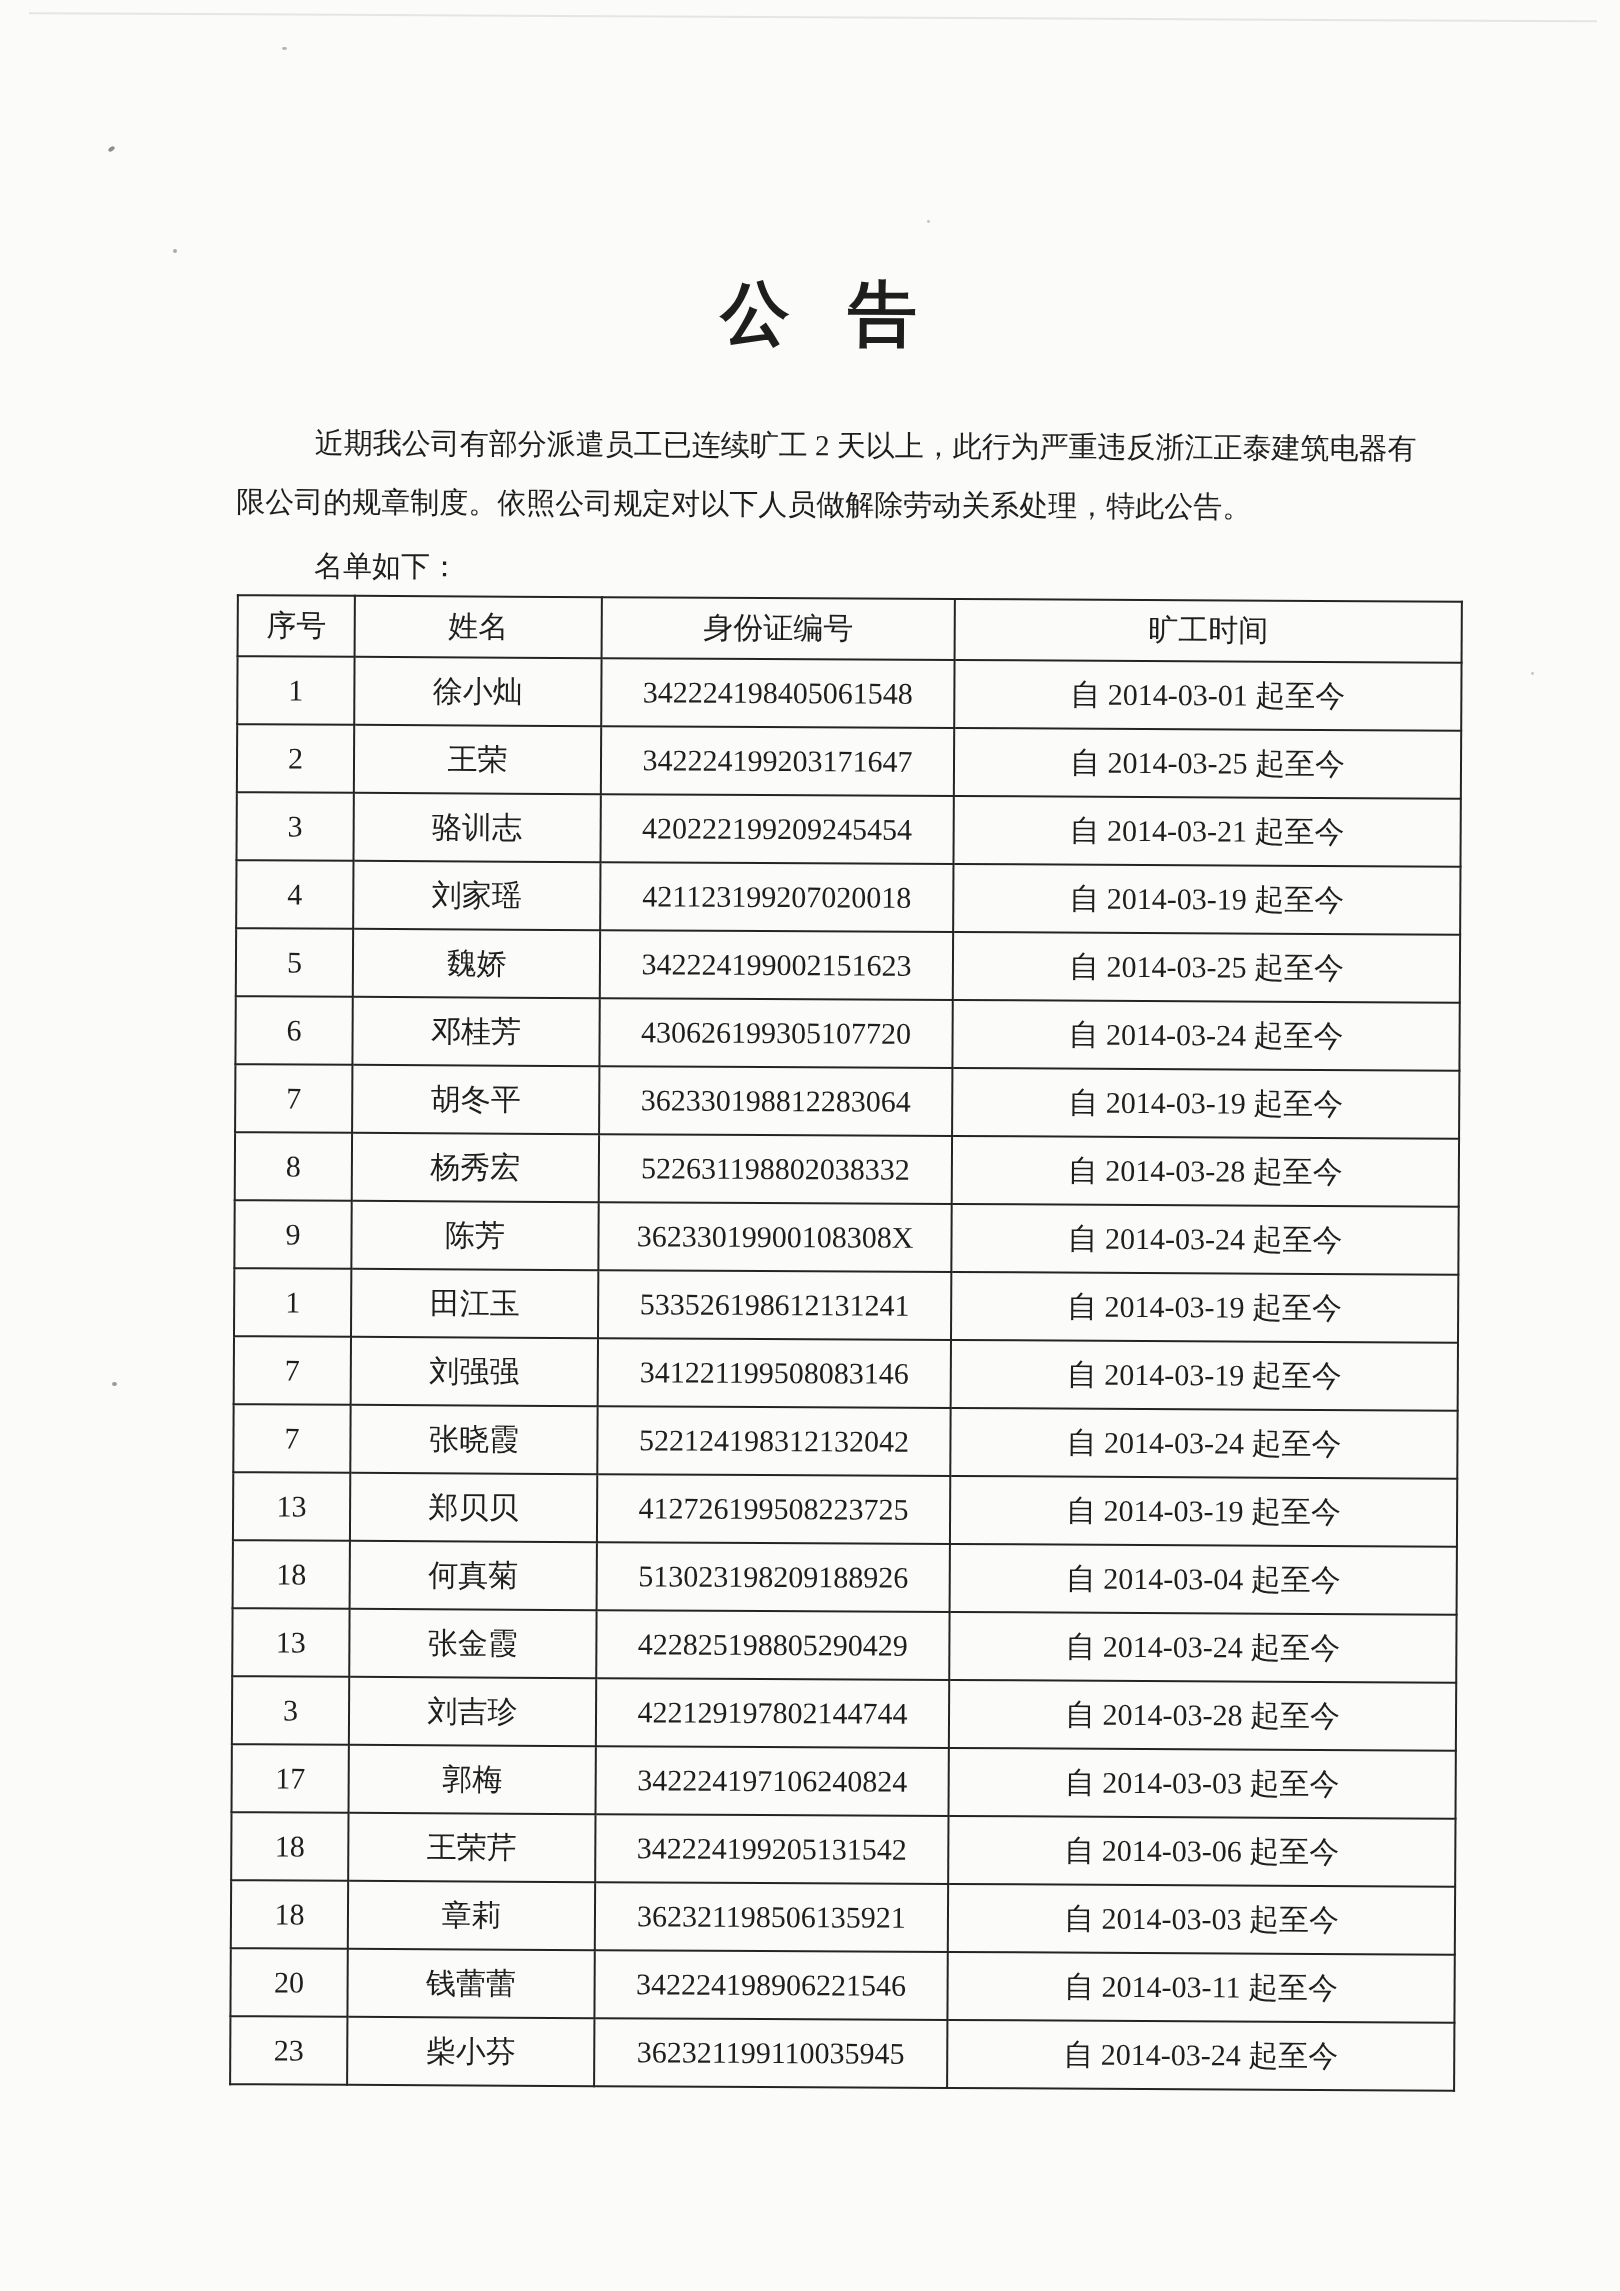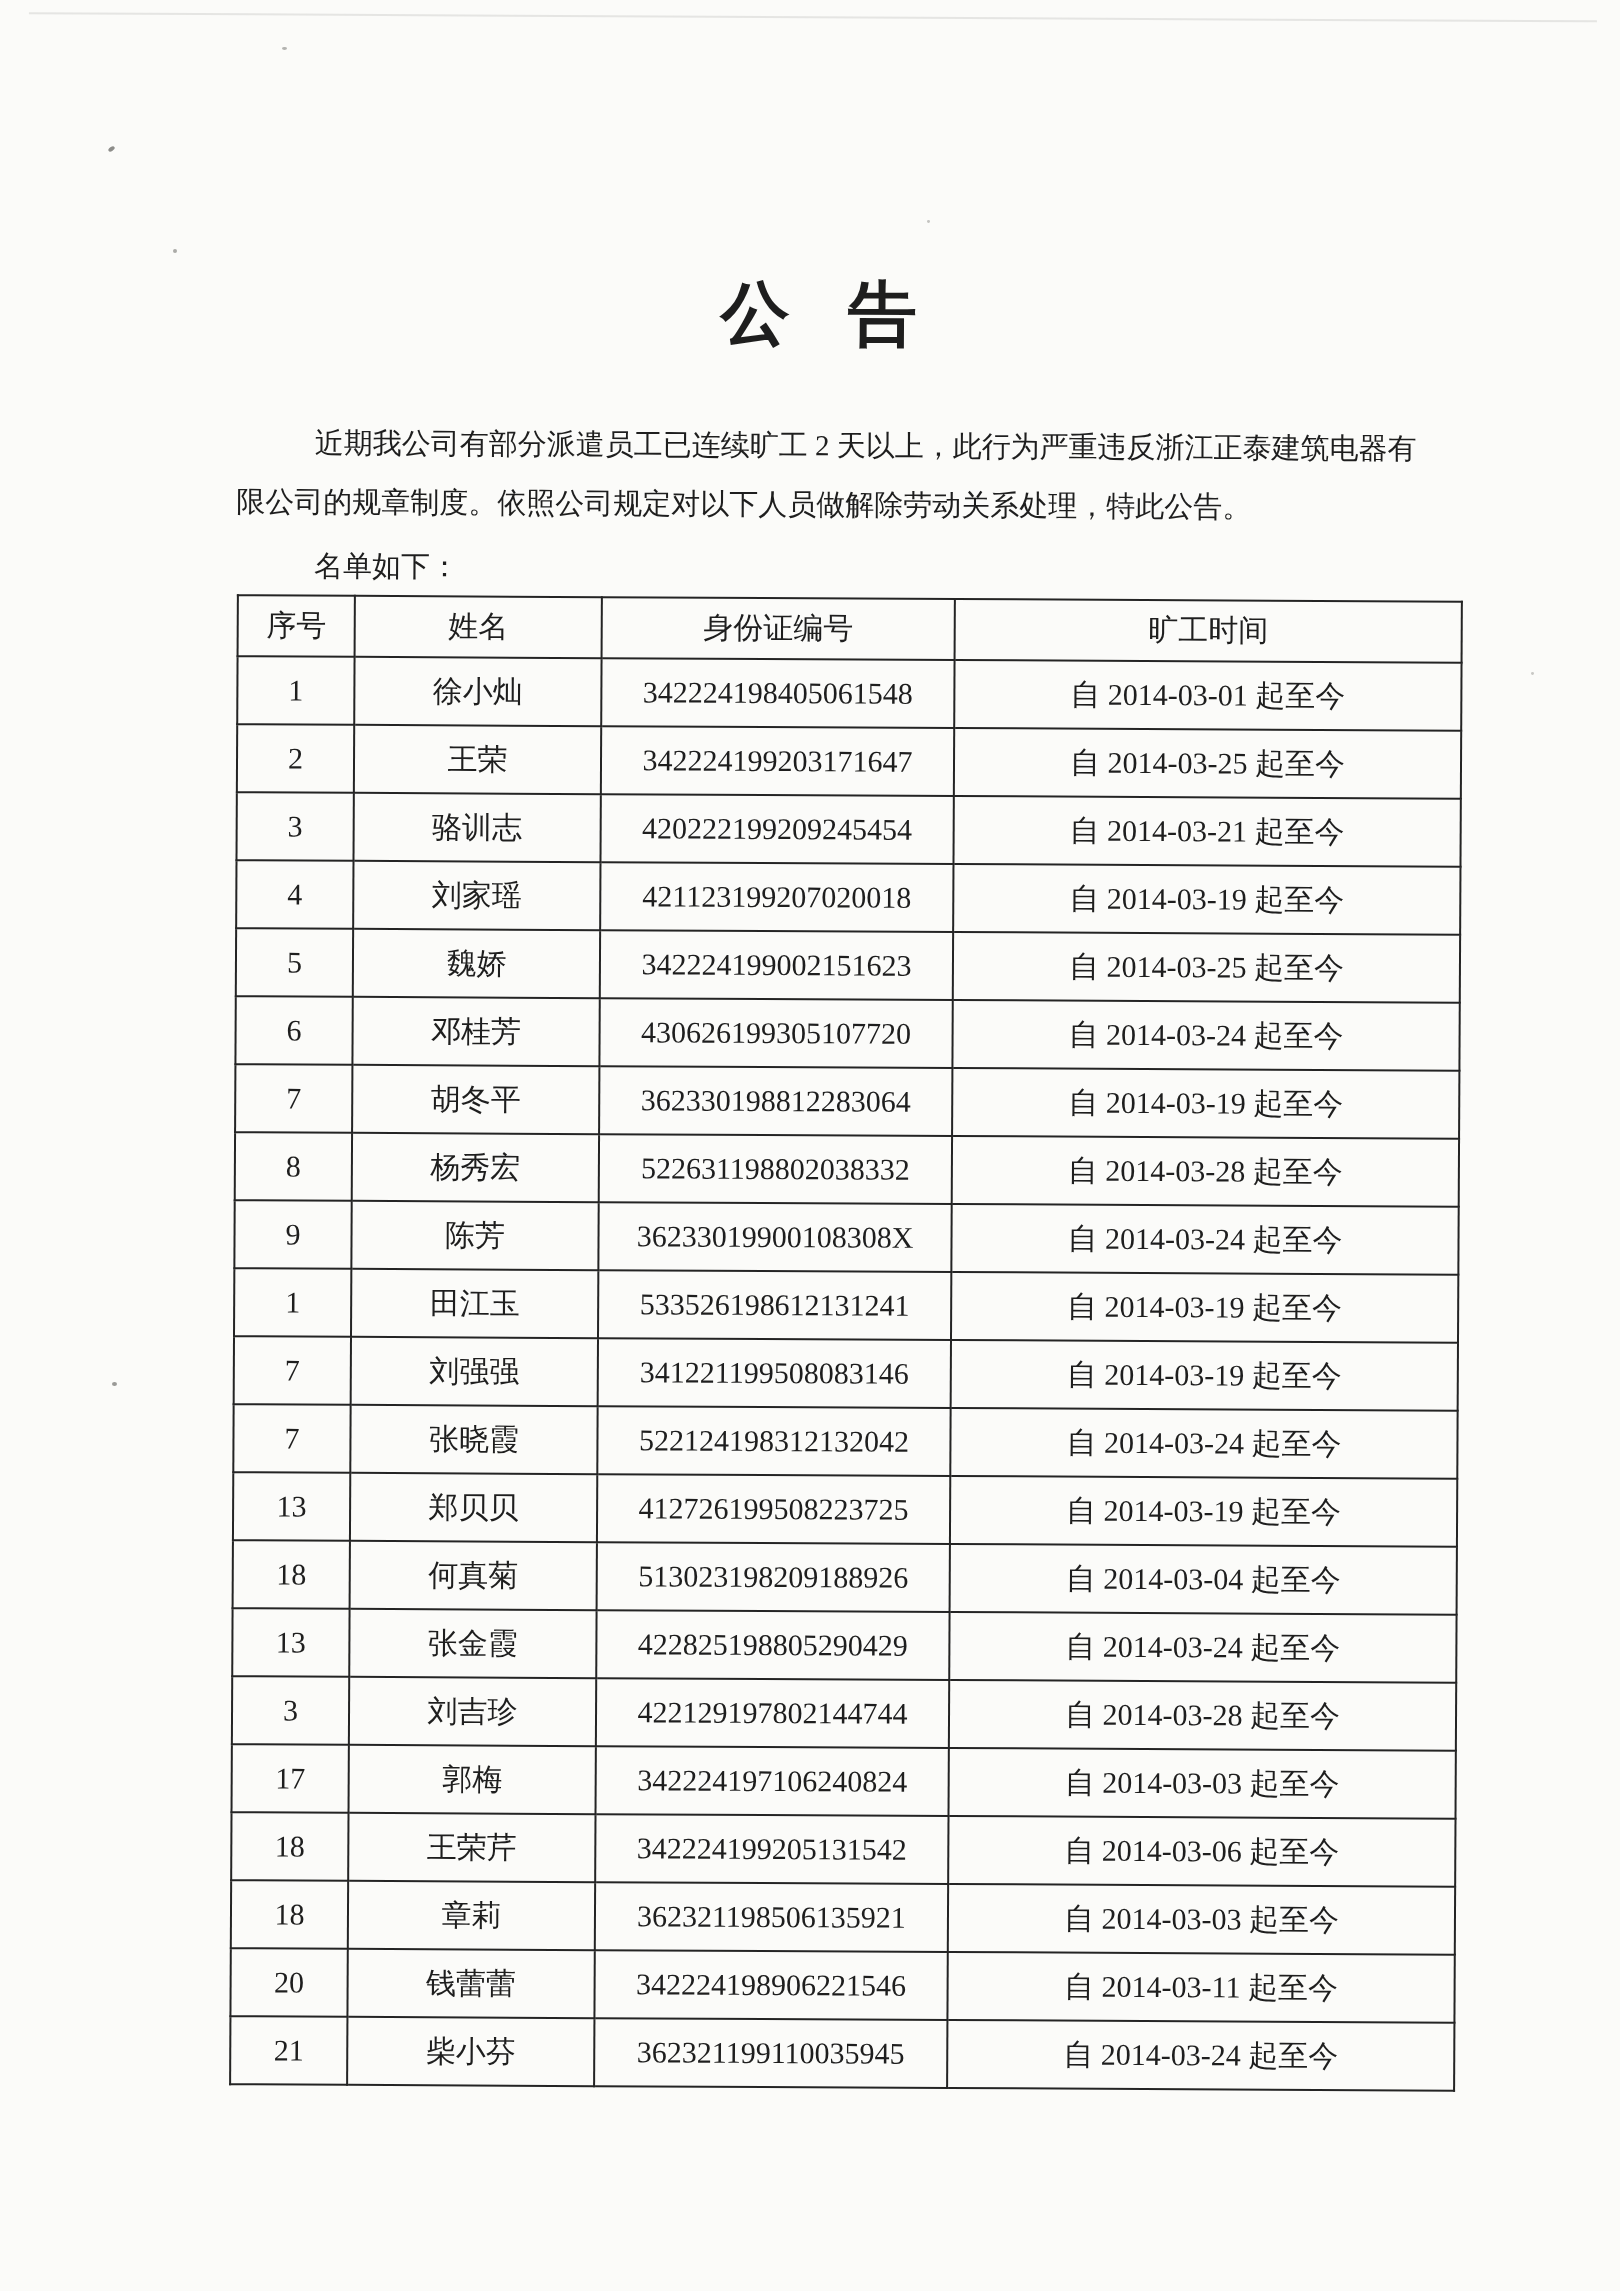--- a/index.html
+++ b/index.html
@@ -203,21 +203,21 @@
         <td>362321198506135921</td>
         <td>自 2014-03-03 起至今</td>
       </tr>
         <tr>
         <td>20</td>
         <td>钱蕾蕾</td>
         <td>342224198906221546</td>
         <td>自 2014-03-11 起至今</td>
       </tr>
         <tr>
-        <td>21</td>
+        <td>23</td>
         <td>柴小芬</td>
         <td>362321199110035945</td>
         <td>自 2014-03-24 起至今</td>
       </tr>
       </tbody>
   </table>
 
 </div>
 
 <div class="speck s1"></div>

